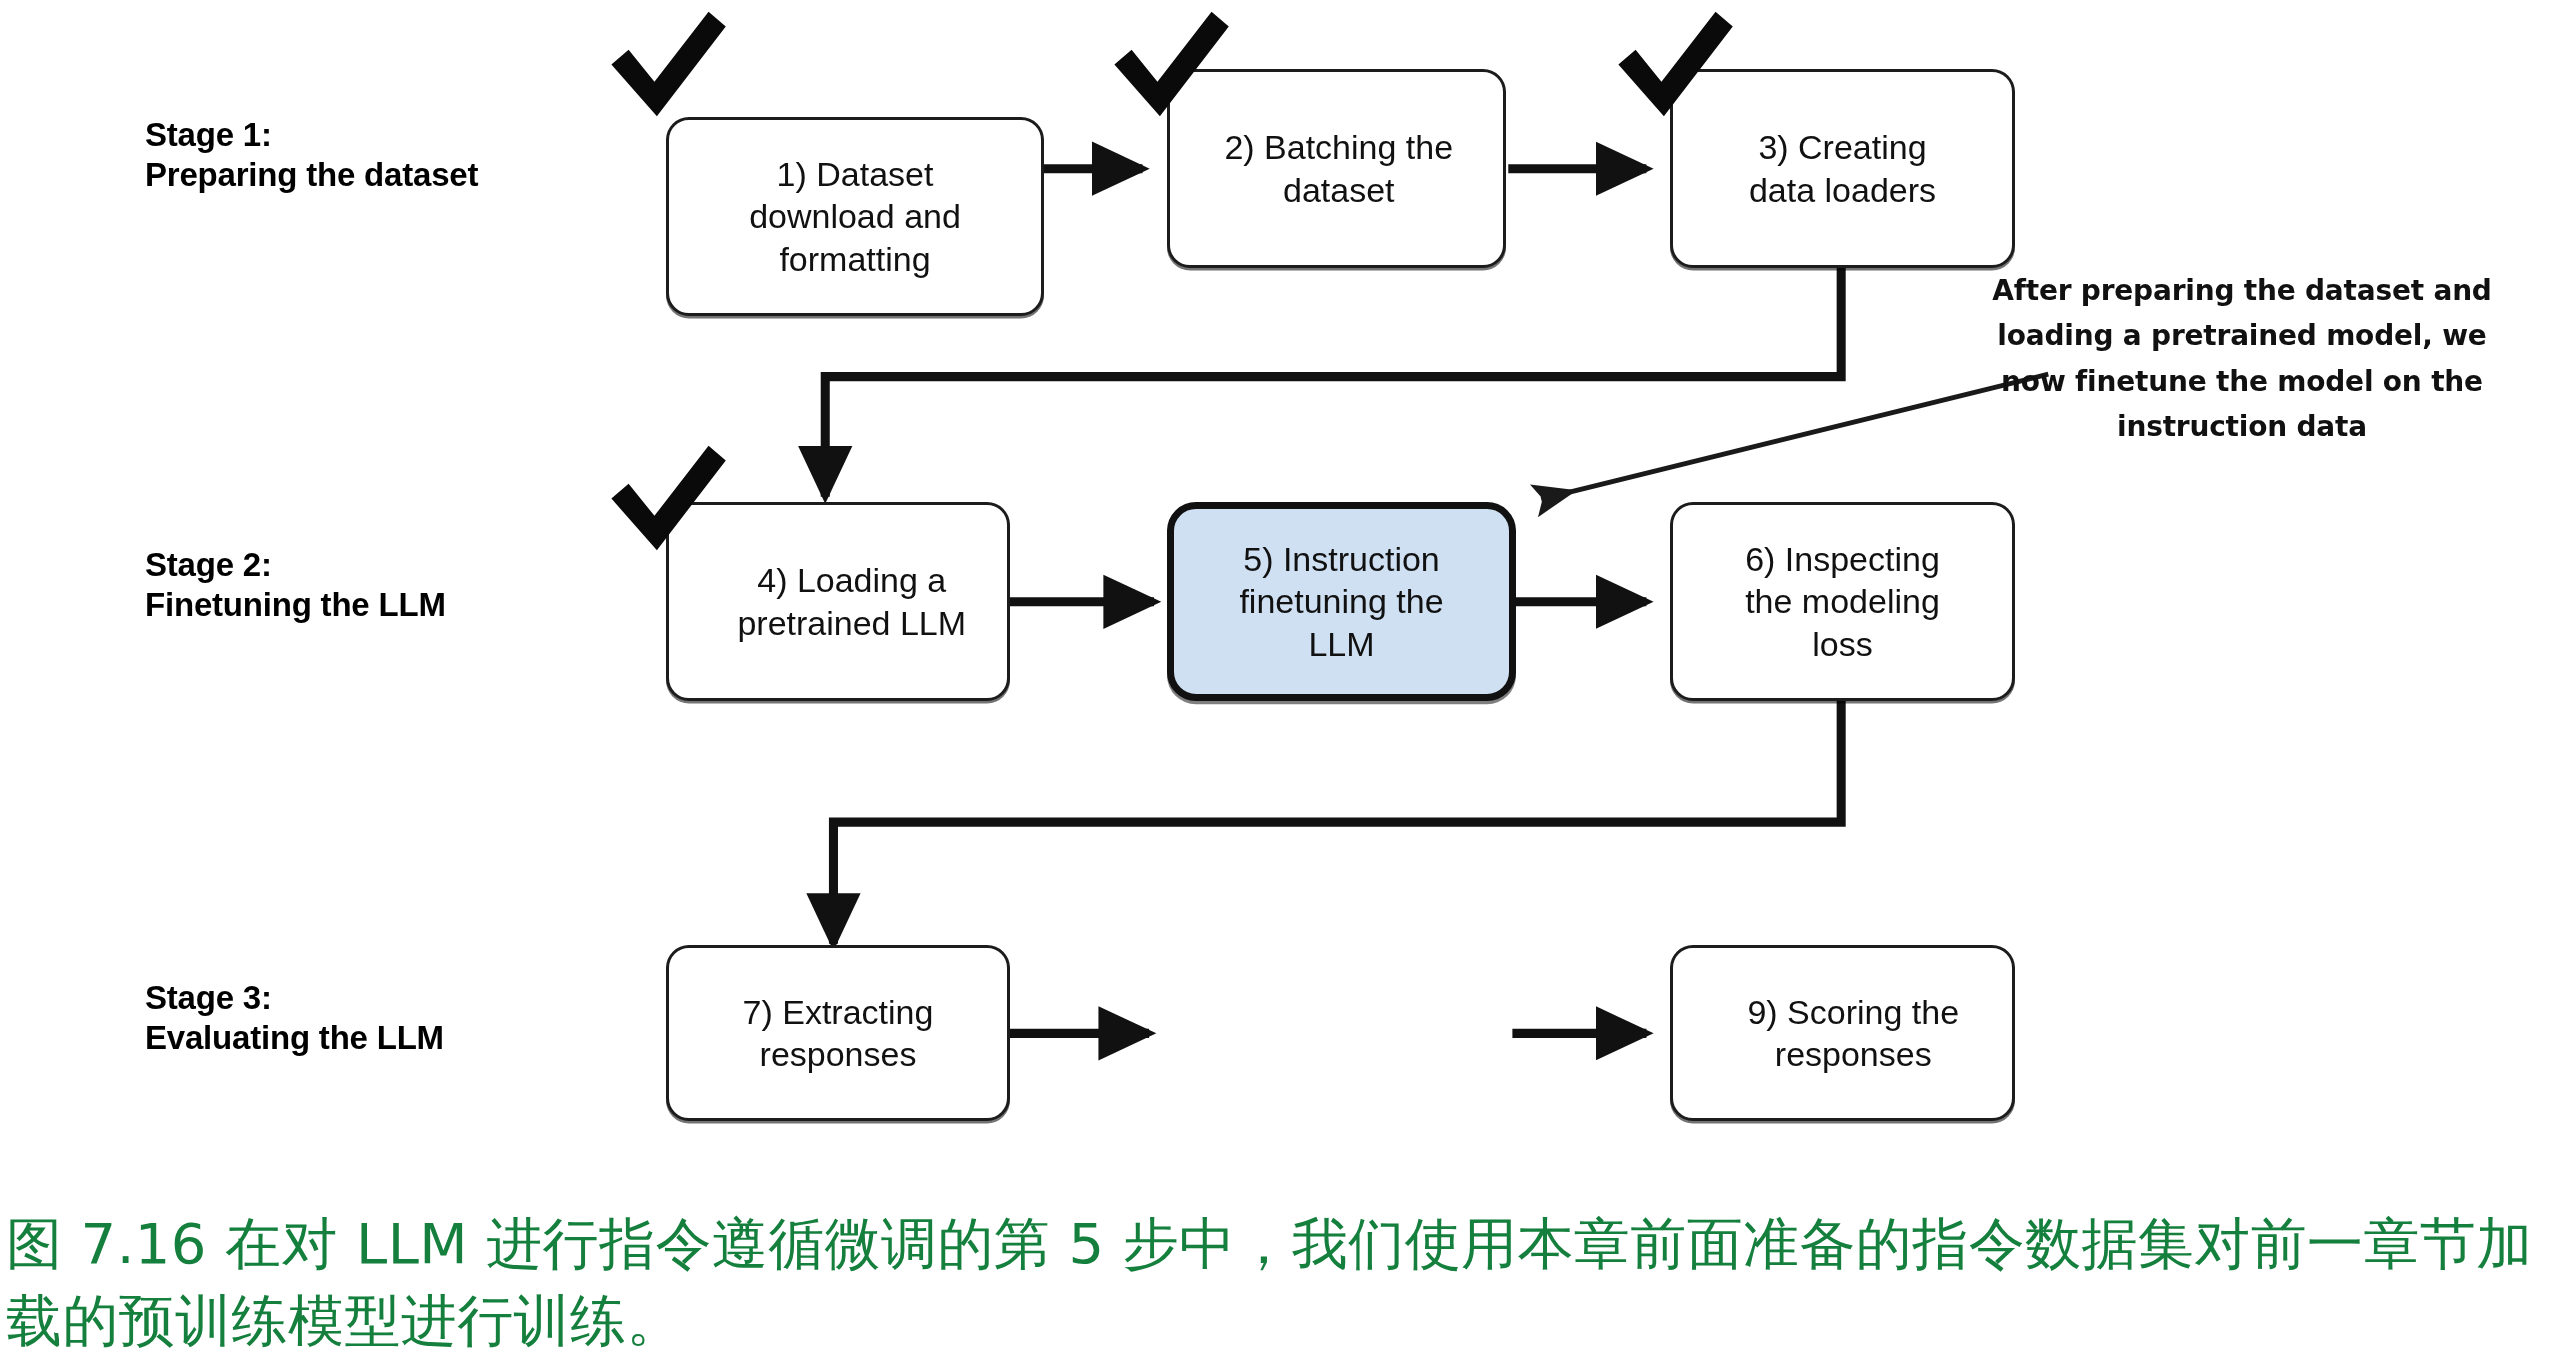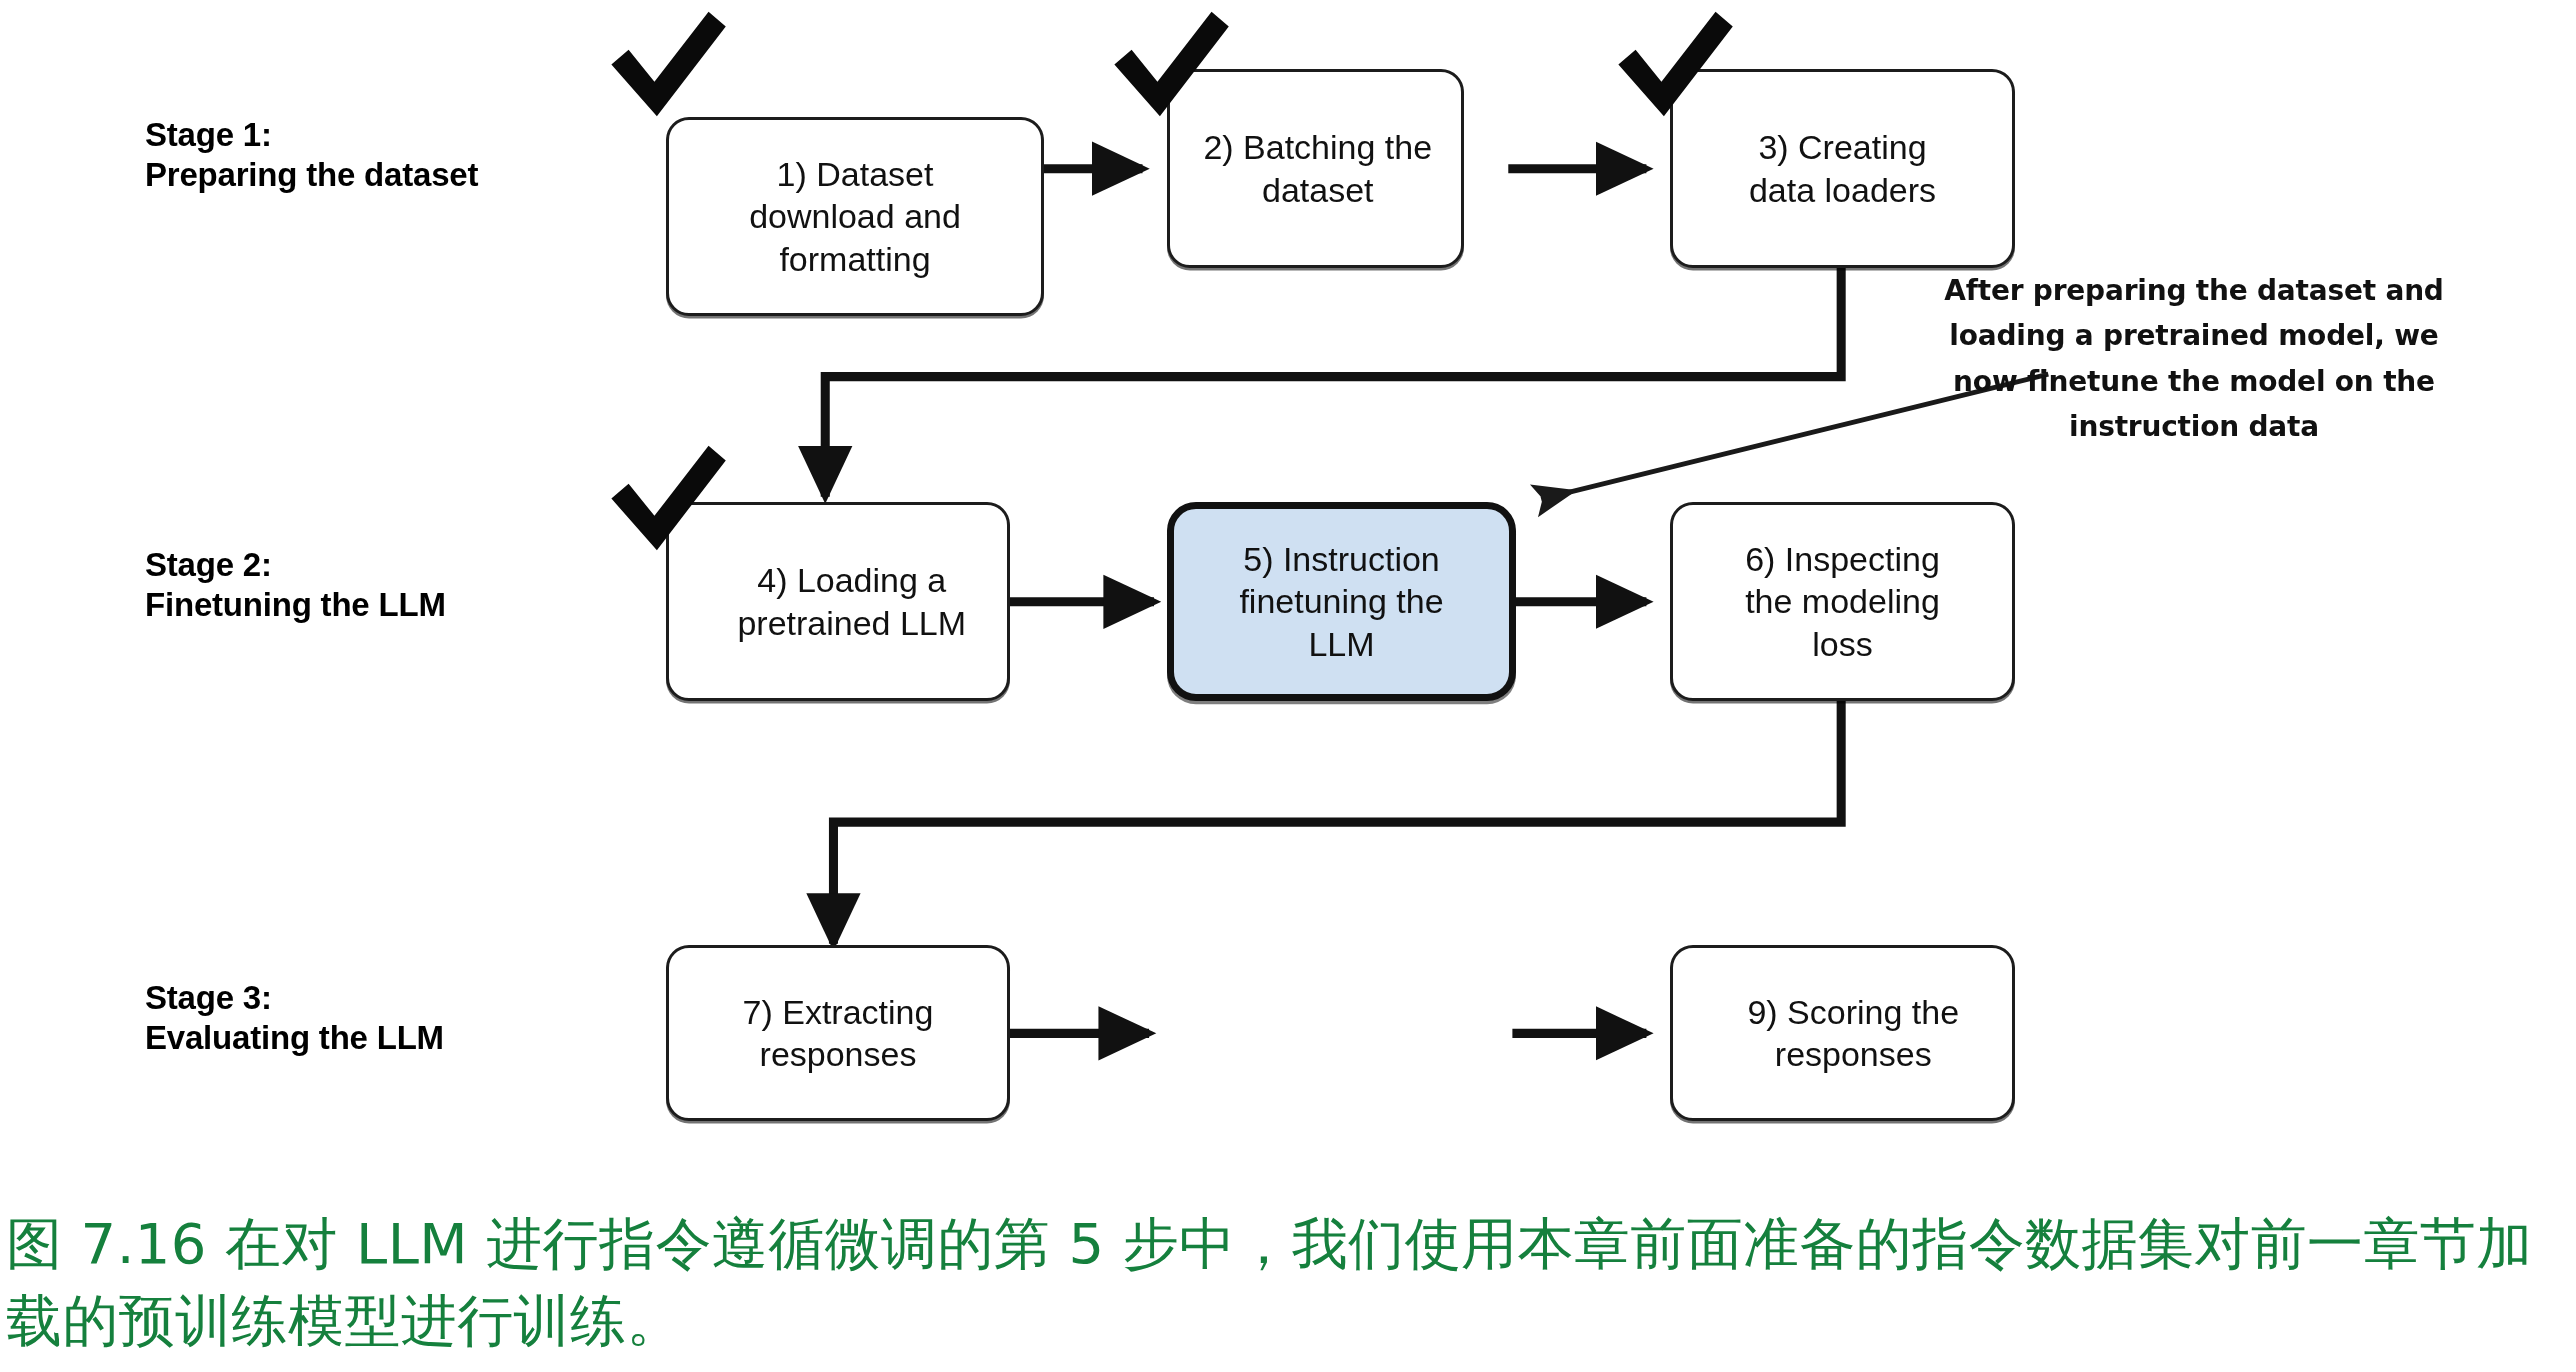--- a/index.html
+++ b/index.html
@@ -174,21 +174,21 @@
     <span class="box-text">1) Dataset
 download and
 formatting</span>
   </div>
   <div class="check-mark" style="left:604px; top:8.2px;">
     <svg viewBox="0 0 100 100">
         <path d="M6 46 L20 34 L41 60 L85 3 L99 15 L43 88 Z" fill="#0a0a0a"></path>
       </svg>
   </div>
 
-  <div class="step-box" style="left:1167px; top:69px; width:297px; height:199px;padding-left:16px;">
+  <div class="step-box" style="left:1167px; top:69px; width:339px; height:199px;padding-left:16px;">
     <span class="box-text">2) Batching the
 dataset</span>
   </div>
   <div class="check-mark" style="left:1107px; top:8.2px;">
     <svg viewBox="0 0 100 100">
         <path d="M6 46 L20 34 L41 60 L85 3 L99 15 L43 88 Z" fill="#0a0a0a"></path>
       </svg>
   </div>
 
   <div class="step-box" style="left:1670px; top:69px; width:345px; height:199px;">
@@ -221,21 +221,21 @@
 finetuning the
 LLM</span>
   </div>
 
   <div class="step-box" style="left:1670px; top:502px; width:345px; height:199px;">
     <span class="box-text">6) Inspecting
 the modeling
 loss</span>
   </div>
 
-  <div class="annotation-note" style="left:1935px; top:268px; width:518px;">After preparing the dataset and
+  <div class="annotation-note" style="left:1983px; top:268px; width:518px;">After preparing the dataset and
 loading a pretrained model, we
 now finetune the model on the
 instruction data</div>
 
   <div class="stage-label" style="left:145px; top:978px;">
     <span class="stage-title">Stage 3:</span>
     <span class="stage-sub">Evaluating the LLM</span>
   </div>
 
   <div class="step-box" style="left:666px; top:945px; width:344px; height:176px;">

